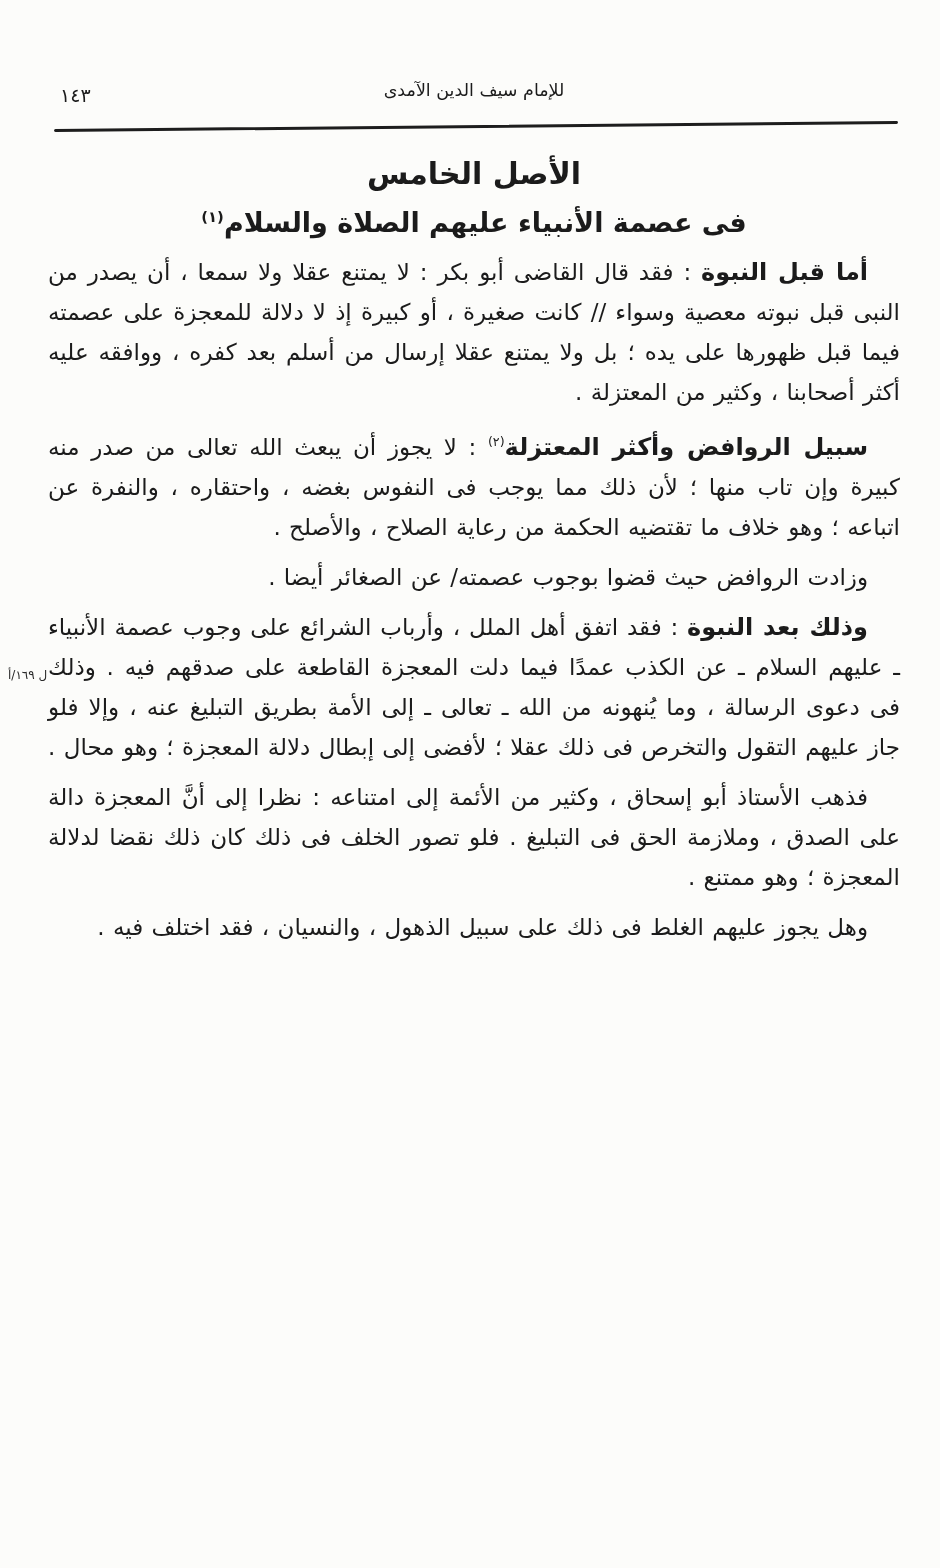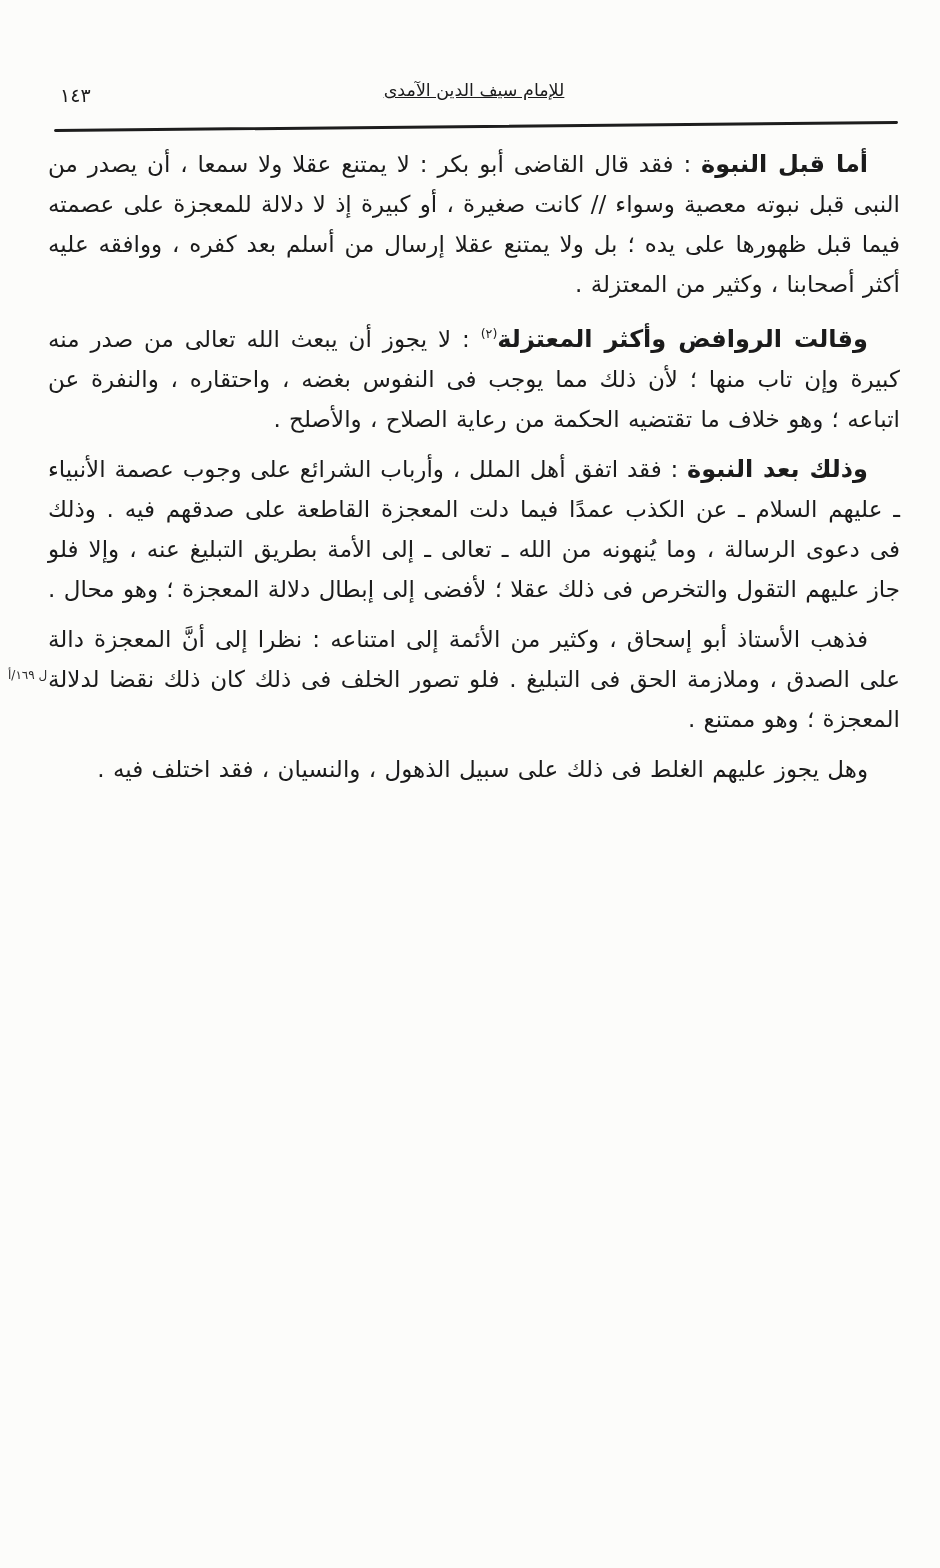--- a/index.html
+++ b/index.html
@@ -34,21 +34,20 @@
     font-size: 19px;
     letter-spacing: 1px;
   }
   .running-title {
     position: absolute;
     right: 0;
     left: 0;
     top: 2px;
     text-align: center;
     font-size: 17.5px;
-    text-decoration: underline;
   }
   .head-rule {
     position: relative;
     height: 8px;
     margin: 2px 2px 0 6px;
   }
   .head-rule .line {
     position: absolute;
     top: 3px;
     right: 0;
@@ -112,28 +111,31 @@
 <div class="page">
 
   <div class="running-head">
     <span class="page-number">١٤٣</span>
     <span class="running-title">للإمام سيف الدين الآمدى</span>
   </div>
   <div class="head-rule">
     <div class="line"></div>
   </div>
 
+  <h1 class="chapter-title">الأصل الخامس</h1>
 
+  <h2 class="chapter-subtitle"><span>فى عصمة الأنبياء عليهم الصلاة والسلام</span><sup class="fn">(١)</sup></h2>
 
   <div class="body-text">
 
     <p class="par"><span class="lead">أما قبل النبوة</span><span> : فقد قال القاضى أبو بكر : لا يمتنع عقلا ولا سمعا ، أن يصدر من النبى قبل نبوته معصية وسواء // كانت صغيرة ، أو كبيرة إذ لا دلالة للمعجزة على عصمته فيما قبل ظهورها على يده ؛ بل ولا يمتنع عقلا إرسال من أسلم بعد كفره ، ووافقه عليه أكثر أصحابنا ، وكثير من المعتزلة .</span></p>
 
-    <p class="par"><span class="lead">وقالت الروافض وأكثر المعتزلة</span><sup class="fn">(٢)</sup><span> : لا يجوز أن يبعث الله تعالى من صدر منه كبيرة وإن تاب منها ؛ لأن ذلك مما يوجب فى النفوس بغضه ، واحتقاره ، والنفرة عن اتباعه ؛ وهو خلاف ما تقتضيه الحكمة من رعاية الصلاح ، والأصلح .</span></p>
+    <p class="par"><span class="lead">سبيل الروافض وأكثر المعتزلة</span><sup class="fn">(٢)</sup><span> : لا يجوز أن يبعث الله تعالى من صدر منه كبيرة وإن تاب منها ؛ لأن ذلك مما يوجب فى النفوس بغضه ، واحتقاره ، والنفرة عن اتباعه ؛ وهو خلاف ما تقتضيه الحكمة من رعاية الصلاح ، والأصلح .</span></p>
 
+    <p class="par"><span>وزادت الروافض حيث قضوا بوجوب عصمته/ عن الصغائر أيضا .</span></p>
 
 
     <p class="par"><span class="lead">وذلك بعد النبوة</span><span> : فقد اتفق أهل الملل ، وأرباب الشرائع على وجوب عصمة الأنبياء ـ عليهم السلام ـ عن الكذب عمدًا فيما دلت المعجزة القاطعة على صدقهم فيه . وذلك فى دعوى الرسالة ، وما يُنهونه من الله ـ تعالى ـ إلى الأمة بطريق التبليغ عنه ، وإلا فلو جاز عليهم التقول والتخرص فى ذلك عقلا ؛ لأفضى إلى إبطال دلالة المعجزة ؛ وهو محال .</span></p>
 
     <p class="par"><span>فذهب الأستاذ أبو إسحاق ، وكثير من الأئمة إلى امتناعه : نظرا إلى أنَّ المعجزة دالة على الصدق ، وملازمة الحق فى التبليغ . فلو تصور الخلف فى ذلك كان ذلك نقضا لدلالة المعجزة ؛ وهو ممتنع .</span></p>
 
     <p class="par"><span>وهل يجوز عليهم الغلط فى ذلك على سبيل الذهول ، والنسيان ، فقد اختلف فيه .</span></p>
 
 
 

